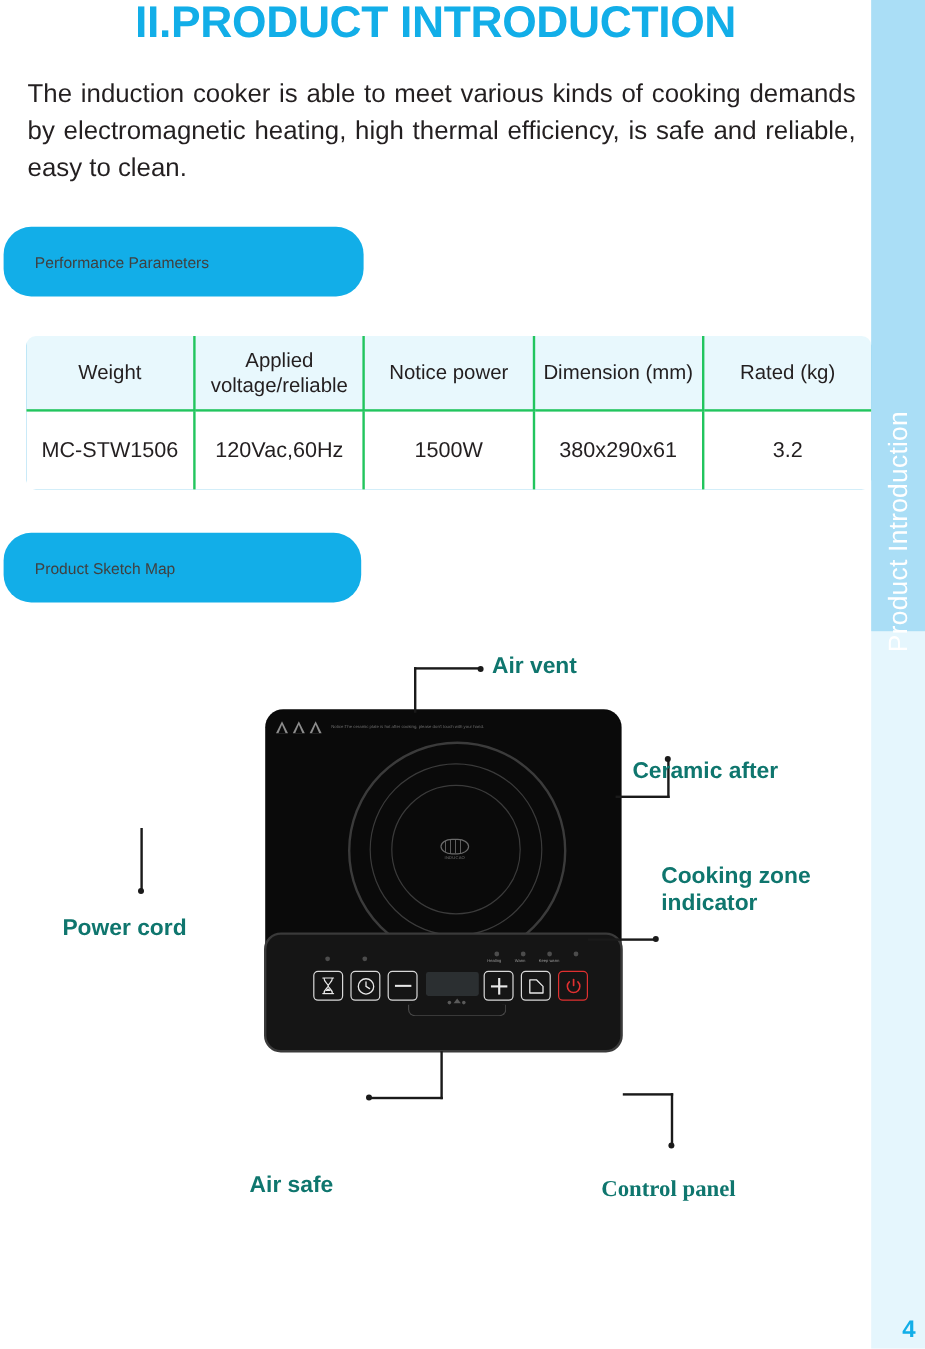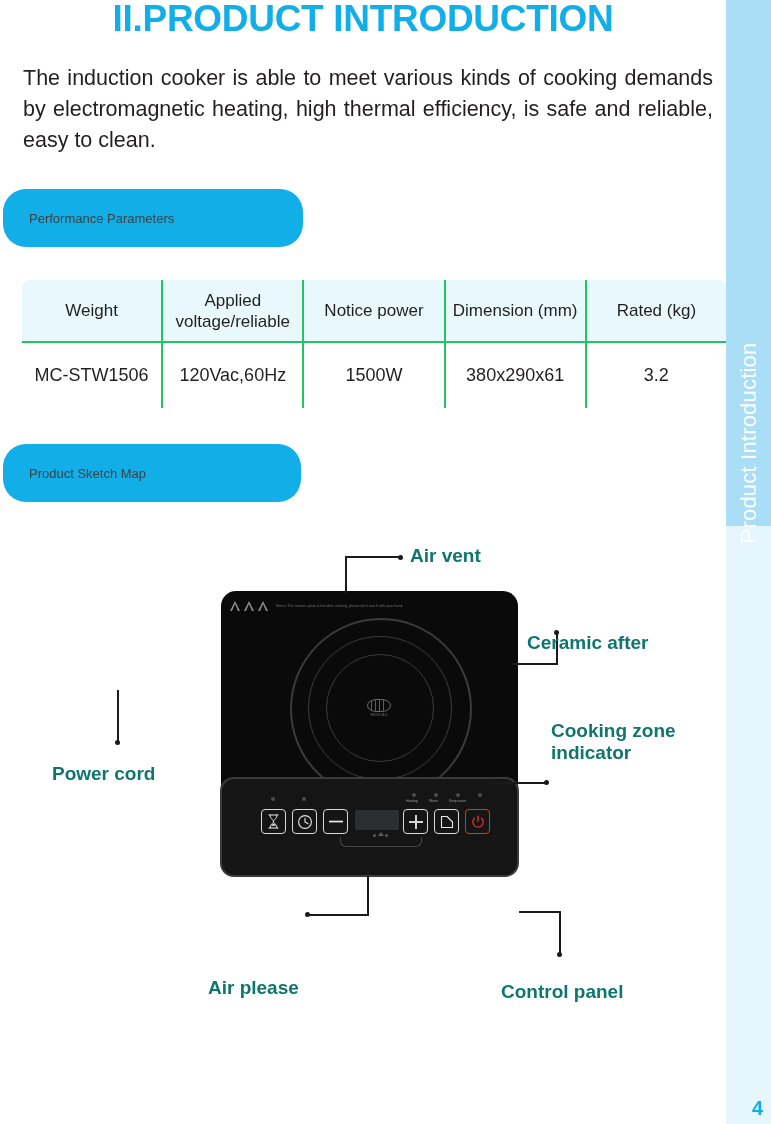--- a/index.html
+++ b/index.html
@@ -231,21 +231,21 @@
   .dot{position:absolute;width:5px;height:5px;border-radius:50%;background:#1a1a1a;}
 
   
   .callout{
     position:absolute;color:#0f766e;font-size:19px;font-weight:bold;
     line-height:22px;white-space:pre-line;
   }
   #label-air-vent{left:410px;top:545px;}
   #label-ceramic{left:527px;top:632px;}
   #label-cooking-zone{left:551px;top:720px;}
-  #label-control-panel{left:501px;top:981px;}
+  #label-control-panel{left:501px;top:981px;font-family:Liberation Serif, serif;}
   #label-air-entry{left:208px;top:977px;}
   #label-power-cord{left:52px;top:763px;}
 </style>
 </head>
 <body>
 
 <div id="sidebar">
   <div id="sidebar-band"></div>
   <div id="sidebar-label">Product Introduction</div>
   <div id="page-number">4</div>
@@ -391,14 +391,14 @@
 
   <div class="lead v" style="left:117px;top:170px;height:52px;"></div>
   <div class="dot" style="left:115px;top:220px;"></div>
 </div>
 
 <div class="callout" id="label-air-vent">Air vent</div>
 <div class="callout" id="label-ceramic">Ceramic after</div>
 <div class="callout" id="label-cooking-zone">Cooking zone
 indicator</div>
 <div class="callout" id="label-control-panel">Control panel</div>
-<div class="callout" id="label-air-entry">Air please</div>
+<div class="callout" id="label-air-entry">Air safe</div>
 <div class="callout" id="label-power-cord">Power cord</div>
 
 </body></html>

